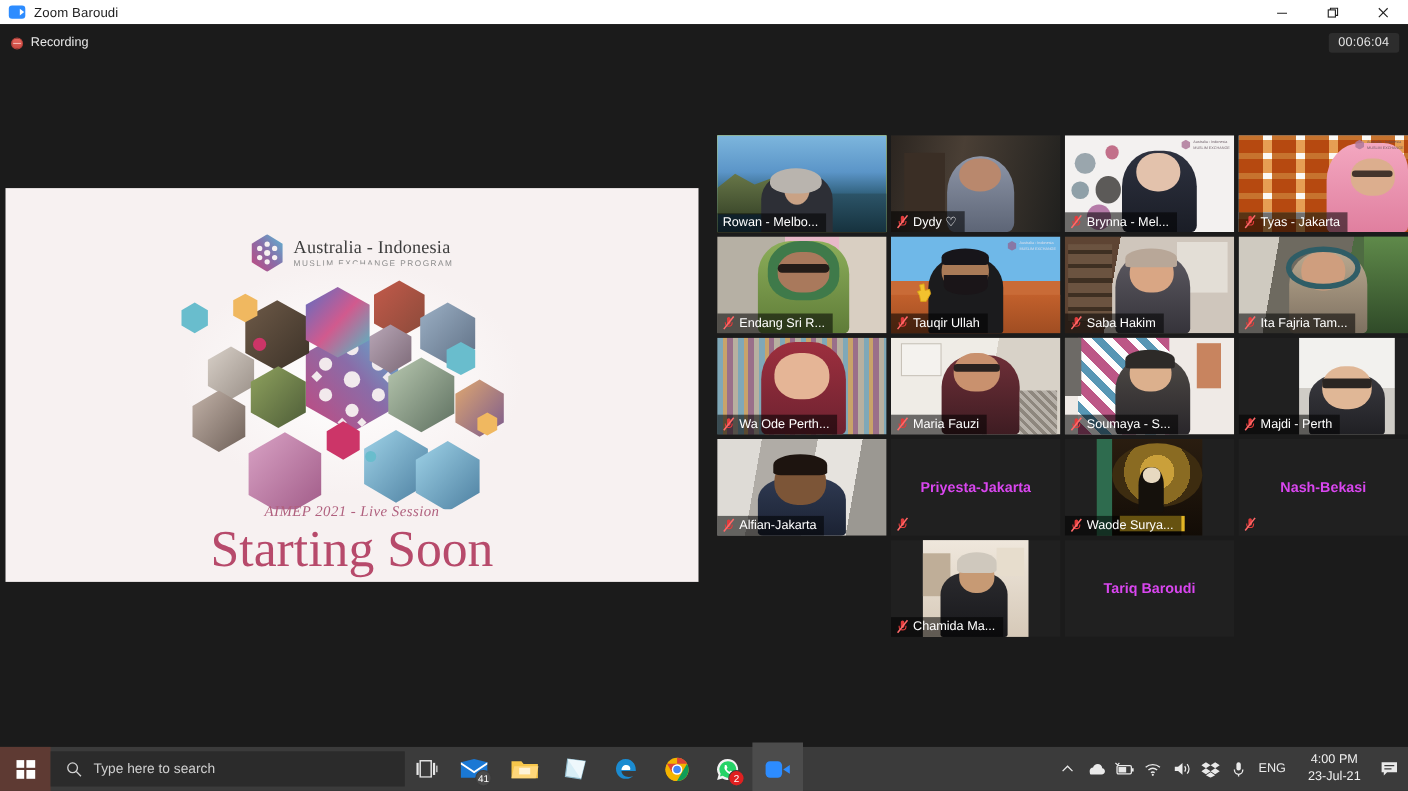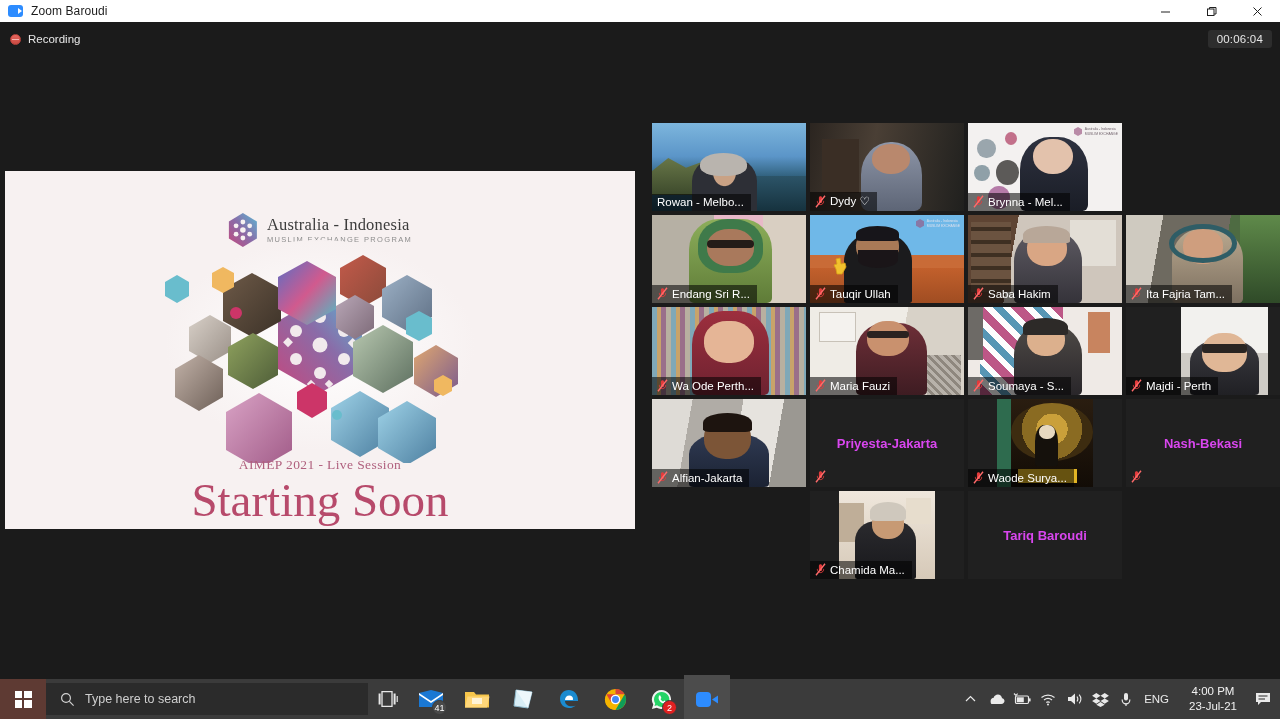--- a/index.html
+++ b/index.html
@@ -68,21 +68,21 @@
   .share-logo-txt { display: flex; flex-direction: column; line-height: 1; }
   .share-logo-main {
     font-family: "Liberation Serif", serif; font-size: 16.5px; color: #3c3c3c; letter-spacing: .2px;
   }
   .share-logo-sub {
     font-size: 7.5px; color: #8d8d8d; letter-spacing: 1.35px; margin-top: 3px;
   }
   .collage { position: absolute; left: 50%; top: 62px; transform: translateX(-50%); width: 330px; height: 230px; }
   .share-sub {
     position: absolute; left: 50%; top: 286px; transform: translateX(-50%);
-    font-family: "Liberation Serif", serif; font-size: 13.5px; color: #b0607e; letter-spacing: .4px; white-space: nowrap;
+    font-family: "Liberation Serif", serif; font-size: 13.5px; color: #b0607e; letter-spacing: .4px; white-space: nowrap; font-style: italic;
   }
   .share-title {
     position: absolute; left: 50%; top: 302px; transform: translateX(-50%);
     font-family: "Liberation Serif", serif; font-size: 47px; color: #b74a6b; white-space: nowrap;
   }
 
   
   .grid { position: absolute; left: 652px; top: 101px; width: 620px; }
   .grid-row { display: flex; gap: 4px; margin-bottom: 4px; height: 88px; }
   .tile {
@@ -387,20 +387,41 @@
           <div class="namebar">
             <svg class="mic-muted" viewBox="0 0 11 13">
               <path d="M5.5 1.2c-.9 0-1.6.7-1.6 1.6v3.6c0 .9.7 1.6 1.6 1.6s1.6-.7 1.6-1.6V2.8c0-.9-.7-1.6-1.6-1.6z" fill="#e23b3b"></path>
               <path d="M2.4 5.9v.6c0 1.7 1.4 3.1 3.1 3.1s3.1-1.4 3.1-3.1v-.6" stroke="#e23b3b" stroke-width="1" fill="none"></path>
               <line x1="1" y1="12.2" x2="10" y2=".8" stroke="#ff6a6a" stroke-width="1.4"></line>
             </svg>
             <span>Brynna - Mel...</span>
           </div>
         </div>
 
+        <div class="tile">
+          <div class="tile-video" style="background:repeating-linear-gradient(0deg,#e8a055 0 12px,#fdfcfa 12px 18px),repeating-linear-gradient(90deg,#c8742f 0 22px,#fdfcfa 22px 30px);background-blend-mode:multiply;">
+            <div style="position:absolute;right:0;bottom:0;width:48%;height:92%;background:linear-gradient(#f3a7c0,#e07f9f);border-radius:42% 30% 6% 6%;"></div>
+            <div style="position:absolute;right:8%;top:24%;width:26%;height:38%;background:#dcae8e;border-radius:46%;"></div>
+            <div style="position:absolute;right:9%;top:36%;width:24%;height:7%;background:#44342c;border-radius:3px;"></div>
+          </div>
+          <div class="vbg-badge">
+            <svg class="h" viewBox="0 0 10 11">
+                <polygon points="5,0 10,2.8 10,8.2 5,11 0,8.2 0,2.8" fill="#b07a9b"></polygon>
+              </svg>
+            <div class="t">Australia - Indonesia<br>MUSLIM EXCHANGE</div>
+          </div>
+          <div class="namebar">
+            <svg class="mic-muted" viewBox="0 0 11 13">
+              <path d="M5.5 1.2c-.9 0-1.6.7-1.6 1.6v3.6c0 .9.7 1.6 1.6 1.6s1.6-.7 1.6-1.6V2.8c0-.9-.7-1.6-1.6-1.6z" fill="#e23b3b"></path>
+              <path d="M2.4 5.9v.6c0 1.7 1.4 3.1 3.1 3.1s3.1-1.4 3.1-3.1v-.6" stroke="#e23b3b" stroke-width="1" fill="none"></path>
+              <line x1="1" y1="12.2" x2="10" y2=".8" stroke="#ff6a6a" stroke-width="1.4"></line>
+            </svg>
+            <span>Tyas - Jakarta</span>
+          </div>
+        </div>
       </div>
 
       <div class="grid-row">
 
         <div class="tile">
           <div class="tile-video" style="background:linear-gradient(90deg,#b6b0a4 0 40%,#e8b9c8 40% 72%,#d9cfc2 72% 100%);">
             <div style="position:absolute;left:24%;bottom:0;width:54%;height:96%;background:linear-gradient(#8cae5a,#5f7c38);border-radius:36% 36% 6% 6%;"></div>
             <div style="position:absolute;left:30%;top:4%;width:42%;height:62%;background:#3f7a4a;border-radius:46% 46% 40% 40%;"></div>
             <div style="position:absolute;left:36%;top:16%;width:30%;height:42%;background:#a9795c;border-radius:46%;"></div>
             <div style="position:absolute;left:36%;top:28%;width:30%;height:9%;background:#241c18;border-radius:4px;"></div>

